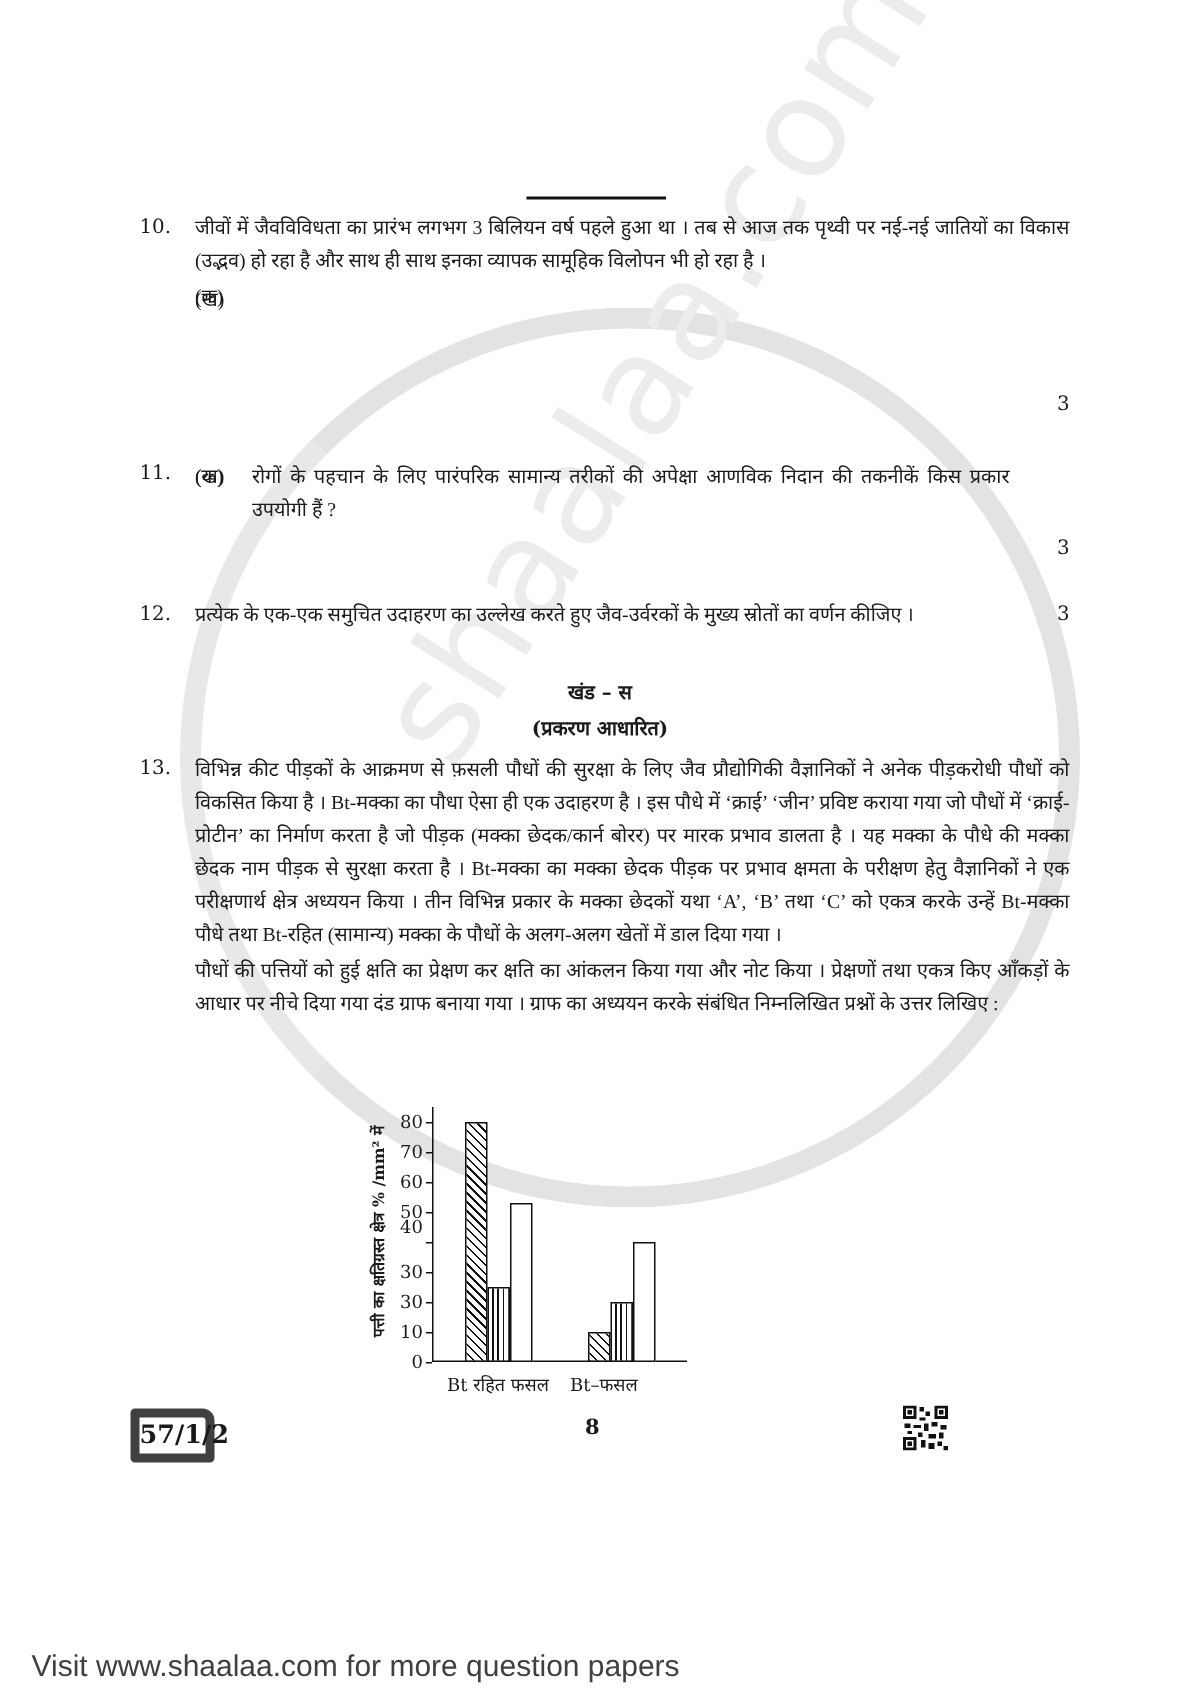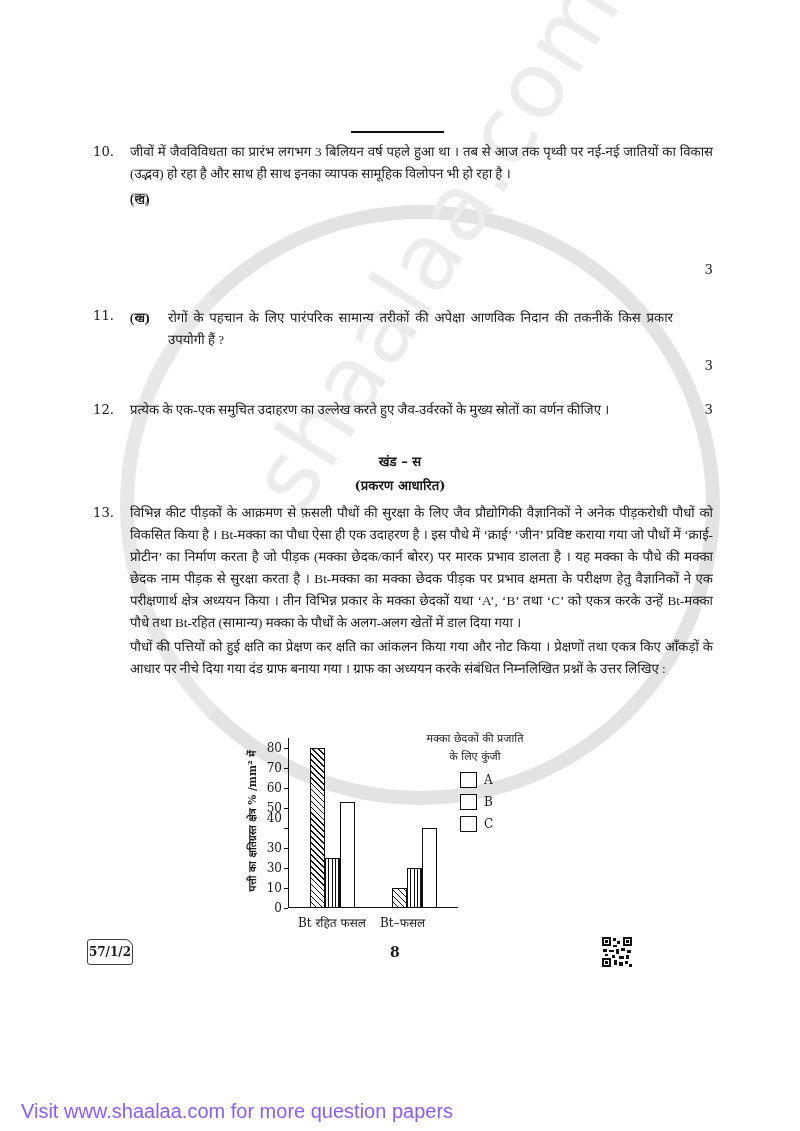--- a/index.html
+++ b/index.html
@@ -51,26 +51,26 @@
   .cat-label { position: absolute; top: 170px; font-size: 12px; white-space: nowrap; }
   .legend { position: absolute; left: 150px; top: 0; width: 170px; font-size: 11px; }
   .legend-title { text-align: center; line-height: 18px; }
   .legend-item { position: relative; height: 22px; margin-left: 70px; }
   .legend-swatch { position: absolute; left: 0; top: 2px; width: 17px; height: 16px; border: 1px solid #111; box-sizing: border-box; background: #fff; }
   .legend-label { position: absolute; left: 24px; top: 3px; font-size: 12px; }
 
   
   .code-box {
     position: absolute; left: 87px; top: 939px; width: 44px; height: 24px;
-    border: 1px solid #404040; border-radius: 3px 8px 3px 3px; font-weight: bold; font-size: 12px;
+    border: 6px solid #404040; border-radius: 3px 8px 3px 3px; font-weight: bold; font-size: 17px;
     text-align: center; line-height: 24px; z-index: 1;
   }
   .page-num { position: absolute; left: 390px; top: 944px; font-size: 14px; font-weight: bold; z-index: 1; }
   .qr { position: absolute; left: 602px; top: 937px; width: 30px; height: 30px; z-index: 1; }
-  .visit { position: absolute; left: 21px; top: 1100px; font-family: "Liberation Sans", sans-serif; font-size: 20px; color: #8b5cf6; }
+  .visit { position: absolute; left: 21px; top: 1100px; font-family: "Liberation Sans", sans-serif; font-size: 20px; color: #404040; }
 </style>
 </head>
 <body>
 
 <div class="page">
 
   <div class="wm-circle"></div>
   <div class="wm-text">shaalaa.com</div>
 
   <div class="top-rule"></div>
@@ -147,36 +147,20 @@
         <div class="tick-mark" style="top: 4px;"></div>
         <div class="bar hatch-a" style="left: 22px; height: 160px;"></div>
         <div class="bar hatch-b" style="left: 37px; height: 50px;"></div>
         <div class="bar " style="left: 52px; height: 106px;"></div>
         <div class="cat-label" style="left: 10px;">Bt रहित फसल</div>
         <div class="bar hatch-a" style="left: 104px; height: 20px;"></div>
         <div class="bar hatch-b" style="left: 119px; height: 40px;"></div>
         <div class="bar " style="left: 134px; height: 80px;"></div>
         <div class="cat-label" style="left: 92px;">Bt–फसल</div>
       </div>
-    <div class="legend">
-      <div class="legend-title">मक्का छेदकों की प्रजाति</div>
-      <div class="legend-title" style="margin-bottom:4px;">के लिए कुंजी</div>
-      <div class="legend-item">
-        <span class="legend-swatch hatch-a"></span>
-        <span class="legend-label">A</span>
-      </div>
-      <div class="legend-item">
-        <span class="legend-swatch hatch-b"></span>
-        <span class="legend-label">B</span>
-      </div>
-      <div class="legend-item">
-        <span class="legend-swatch"></span>
-        <span class="legend-label">C</span>
-      </div>
-    </div>
   </div>
 
   <div class="code-box">57/1/2</div>
   <div class="page-num">8</div>
   <svg class="qr" viewBox="0 0 30 30">
     <rect x="0" y="0" width="9" height="9" fill="#111"></rect>
       <rect x="2" y="2" width="5" height="5" fill="#fff"></rect>
       <rect x="3" y="3" width="3" height="3" fill="#111"></rect>
     <rect x="21" y="0" width="9" height="9" fill="#111"></rect>
       <rect x="23" y="2" width="5" height="5" fill="#fff"></rect>

